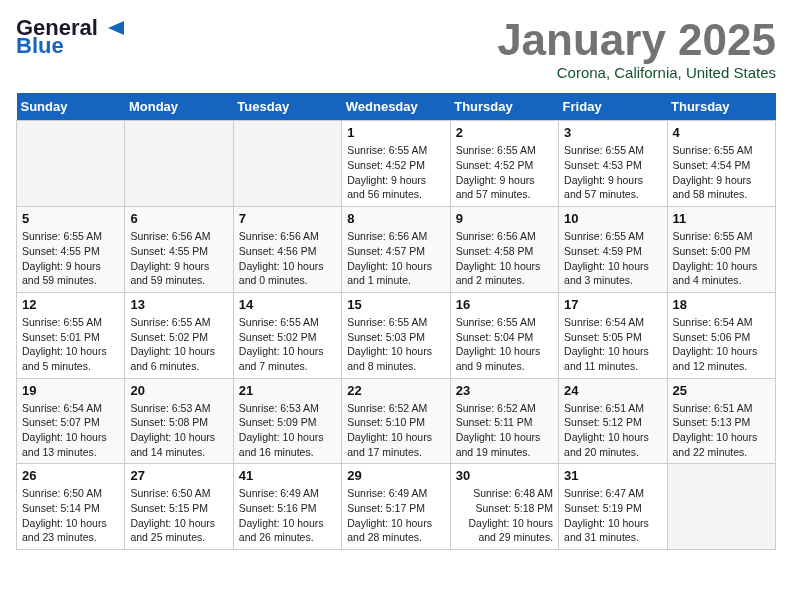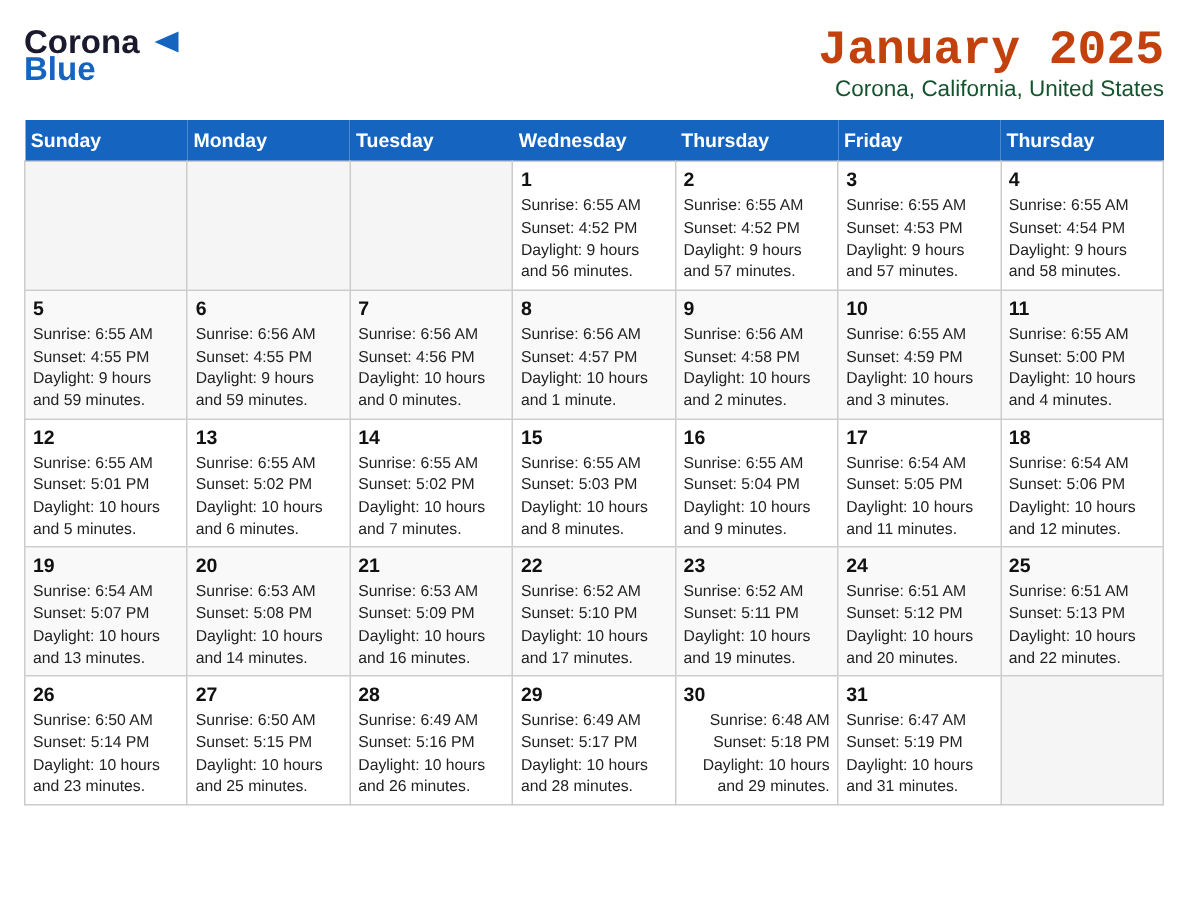--- a/index.html
+++ b/index.html
@@ -24,25 +24,24 @@
     .logo-text {
       font-size: 22px;
       font-weight: bold;
       color: #1a1a2e;
       line-height: 1.1;
     }
     .title-block {
       text-align: right;
     }
     .calendar-title {
-      font-size: 32px;
+      font-size: 44px;
       font-weight: bold;
-      color: #c2410c;
+      color: #737373;
       line-height: 1.1;
-      font-family: Liberation Mono, monospace;
     }
     .calendar-subtitle {
       font-size: 15px;
       color: #14532d;
     }
     table {
       width: 100%;
       border-collapse: collapse;
       font-size: 11px;
     }
@@ -81,21 +80,21 @@
       background: #f5f5f5;
     }
   </style>
 </head>
 <body>
 
 <div class="header">
   <div class="logo">
     <div style="display:flex; align-items:center; gap:2px;">
       <span class="logo-text">
-        <span>Corona</span>
+        <span>General</span>
       </span>
       <svg width="32" height="22" viewBox="0 0 32 22">
         <polygon points="4,4 28,4 28,18 4,18" fill="none"></polygon>
         <polygon points="8,11 24,4 24,18" fill="#1565c0"></polygon>
       </svg>
     </div>
     <div style="display:flex; align-items:center; margin-top:-6px; margin-left:0;">
       <span class="logo-text" style="color:#1565c0; font-size:22px; font-weight:bold;">Blue</span>
     </div>
   </div>
@@ -286,21 +285,21 @@
 Sunset: 5:14 PM
 Daylight: 10 hours and 23 minutes.</div>
         </td>
         <td>
           <div class="day-num">27</div>
           <div class="day-info" style="white-space: pre-line;">Sunrise: 6:50 AM
 Sunset: 5:15 PM
 Daylight: 10 hours and 25 minutes.</div>
         </td>
         <td>
-          <div class="day-num">28</div>
+          <div class="day-num">41</div>
           <div class="day-info" style="white-space: pre-line;">Sunrise: 6:49 AM
 Sunset: 5:16 PM
 Daylight: 10 hours and 26 minutes.</div>
         </td>
         <td>
           <div class="day-num">29</div>
           <div class="day-info" style="white-space: pre-line;">Sunrise: 6:49 AM
 Sunset: 5:17 PM
 Daylight: 10 hours and 28 minutes.</div>
         </td>

